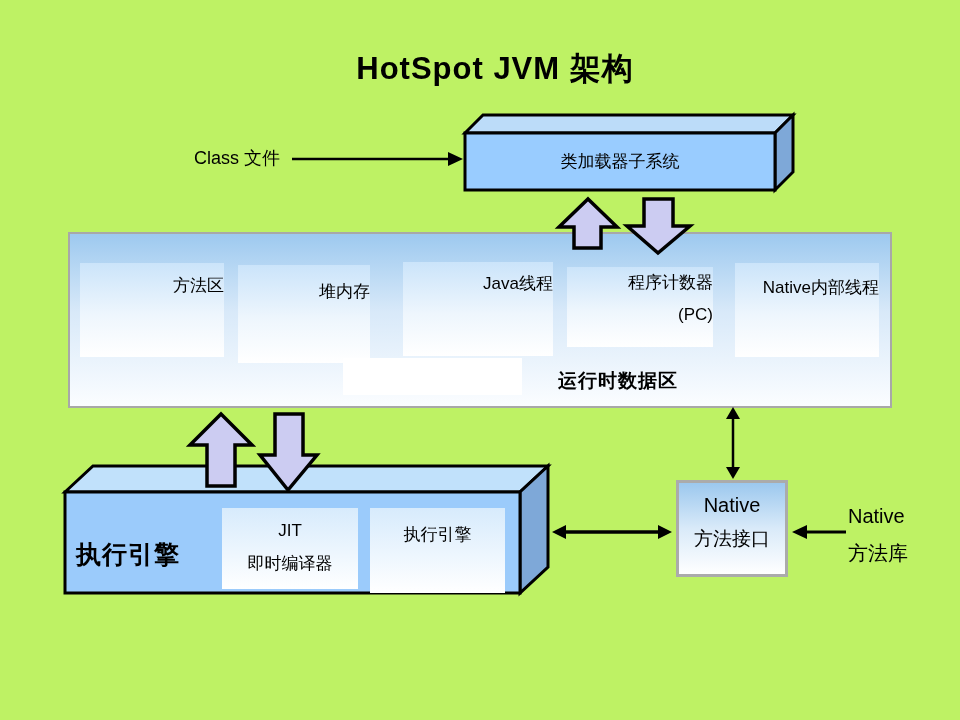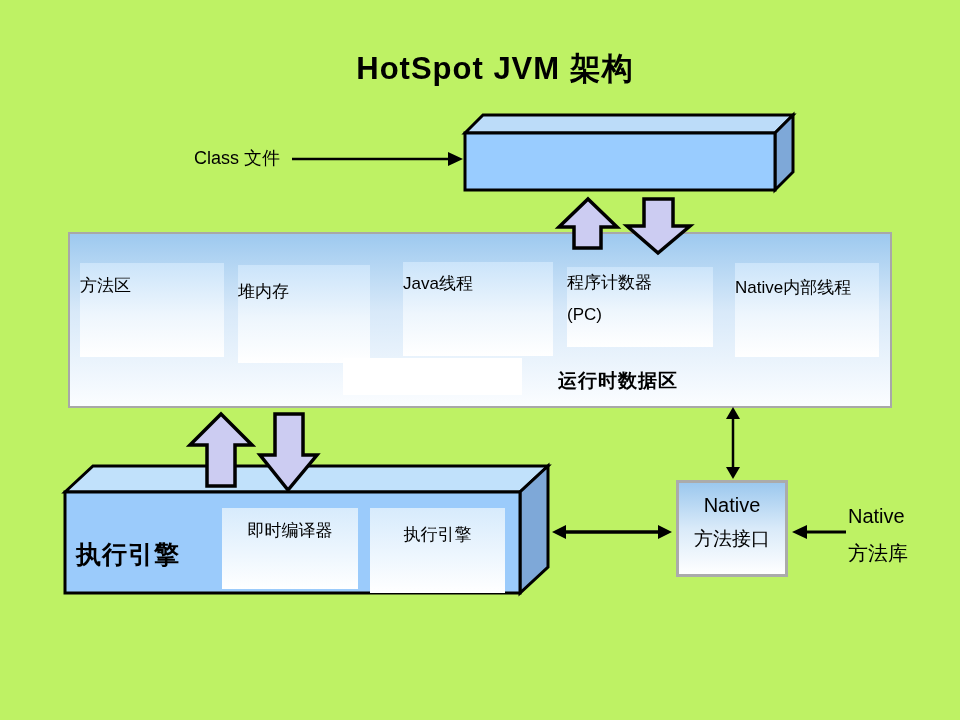--- a/index.html
+++ b/index.html
@@ -17,21 +17,21 @@
   }
 
   #class-file-label{left:194px;top:146px;font-size:18px;}
 
   #runtime-panel{
     left:68px;top:232px;width:820px;height:172px;
     border:2px solid #a8a8a8;
     background:linear-gradient(180deg,#9dc9ef 0%,#d8e9f9 45%,#fbfdff 100%);
   }
   .cell{
-    position:absolute;text-align:left;font-size:17px;line-height:32px;
+    position:absolute;text-align:right;font-size:17px;line-height:32px;
     background:linear-gradient(180deg,#cbe4fa 0%,#eef6fd 55%,#ffffff 100%);
   }
   .cell .ln{display:block;}
   #cell-method{left:80px;top:263px;width:144px;height:87px;padding-top:7px;}
   #cell-heap{left:238px;top:265px;width:132px;height:87px;padding-top:11px;}
   #cell-thread{left:403px;top:262px;width:150px;height:88px;padding-top:6px;}
   #cell-pc{left:567px;top:267px;width:146px;height:80px;padding-top:0;}
   #cell-native-thread{left:735px;top:263px;width:144px;height:85px;padding-top:9px;}
 
   #blank-box{left:343px;top:358px;width:179px;height:37px;background:#ffffff;}
@@ -138,23 +138,25 @@
       <polygon points="552,532 566,525 566,539" fill="#000"></polygon>
       <polygon points="672,532 658,525 658,539" fill="#000"></polygon>
     </g>
 
     <g>
       <line x1="846" y1="532" x2="804" y2="532" stroke="#000" stroke-width="3"></line>
       <polygon points="792,532 807,525 807,539" fill="#000"></polygon>
     </g>
   </svg>
 
+  <div id="class-loader-label" class="abs z3">类加载器子系统</div>
 
   <div id="engine-label" class="abs z3">执行引擎</div>
 
   <div id="jit-box" class="engine-cell z3">
+    <span style="display:block">JIT</span>
     <span style="display:block">即时编译器</span>
   </div>
   <div id="gc-box" class="engine-cell z3">
     <span style="display:block">执行引擎</span>
   </div>
 
 </div>
 
 </body></html>

